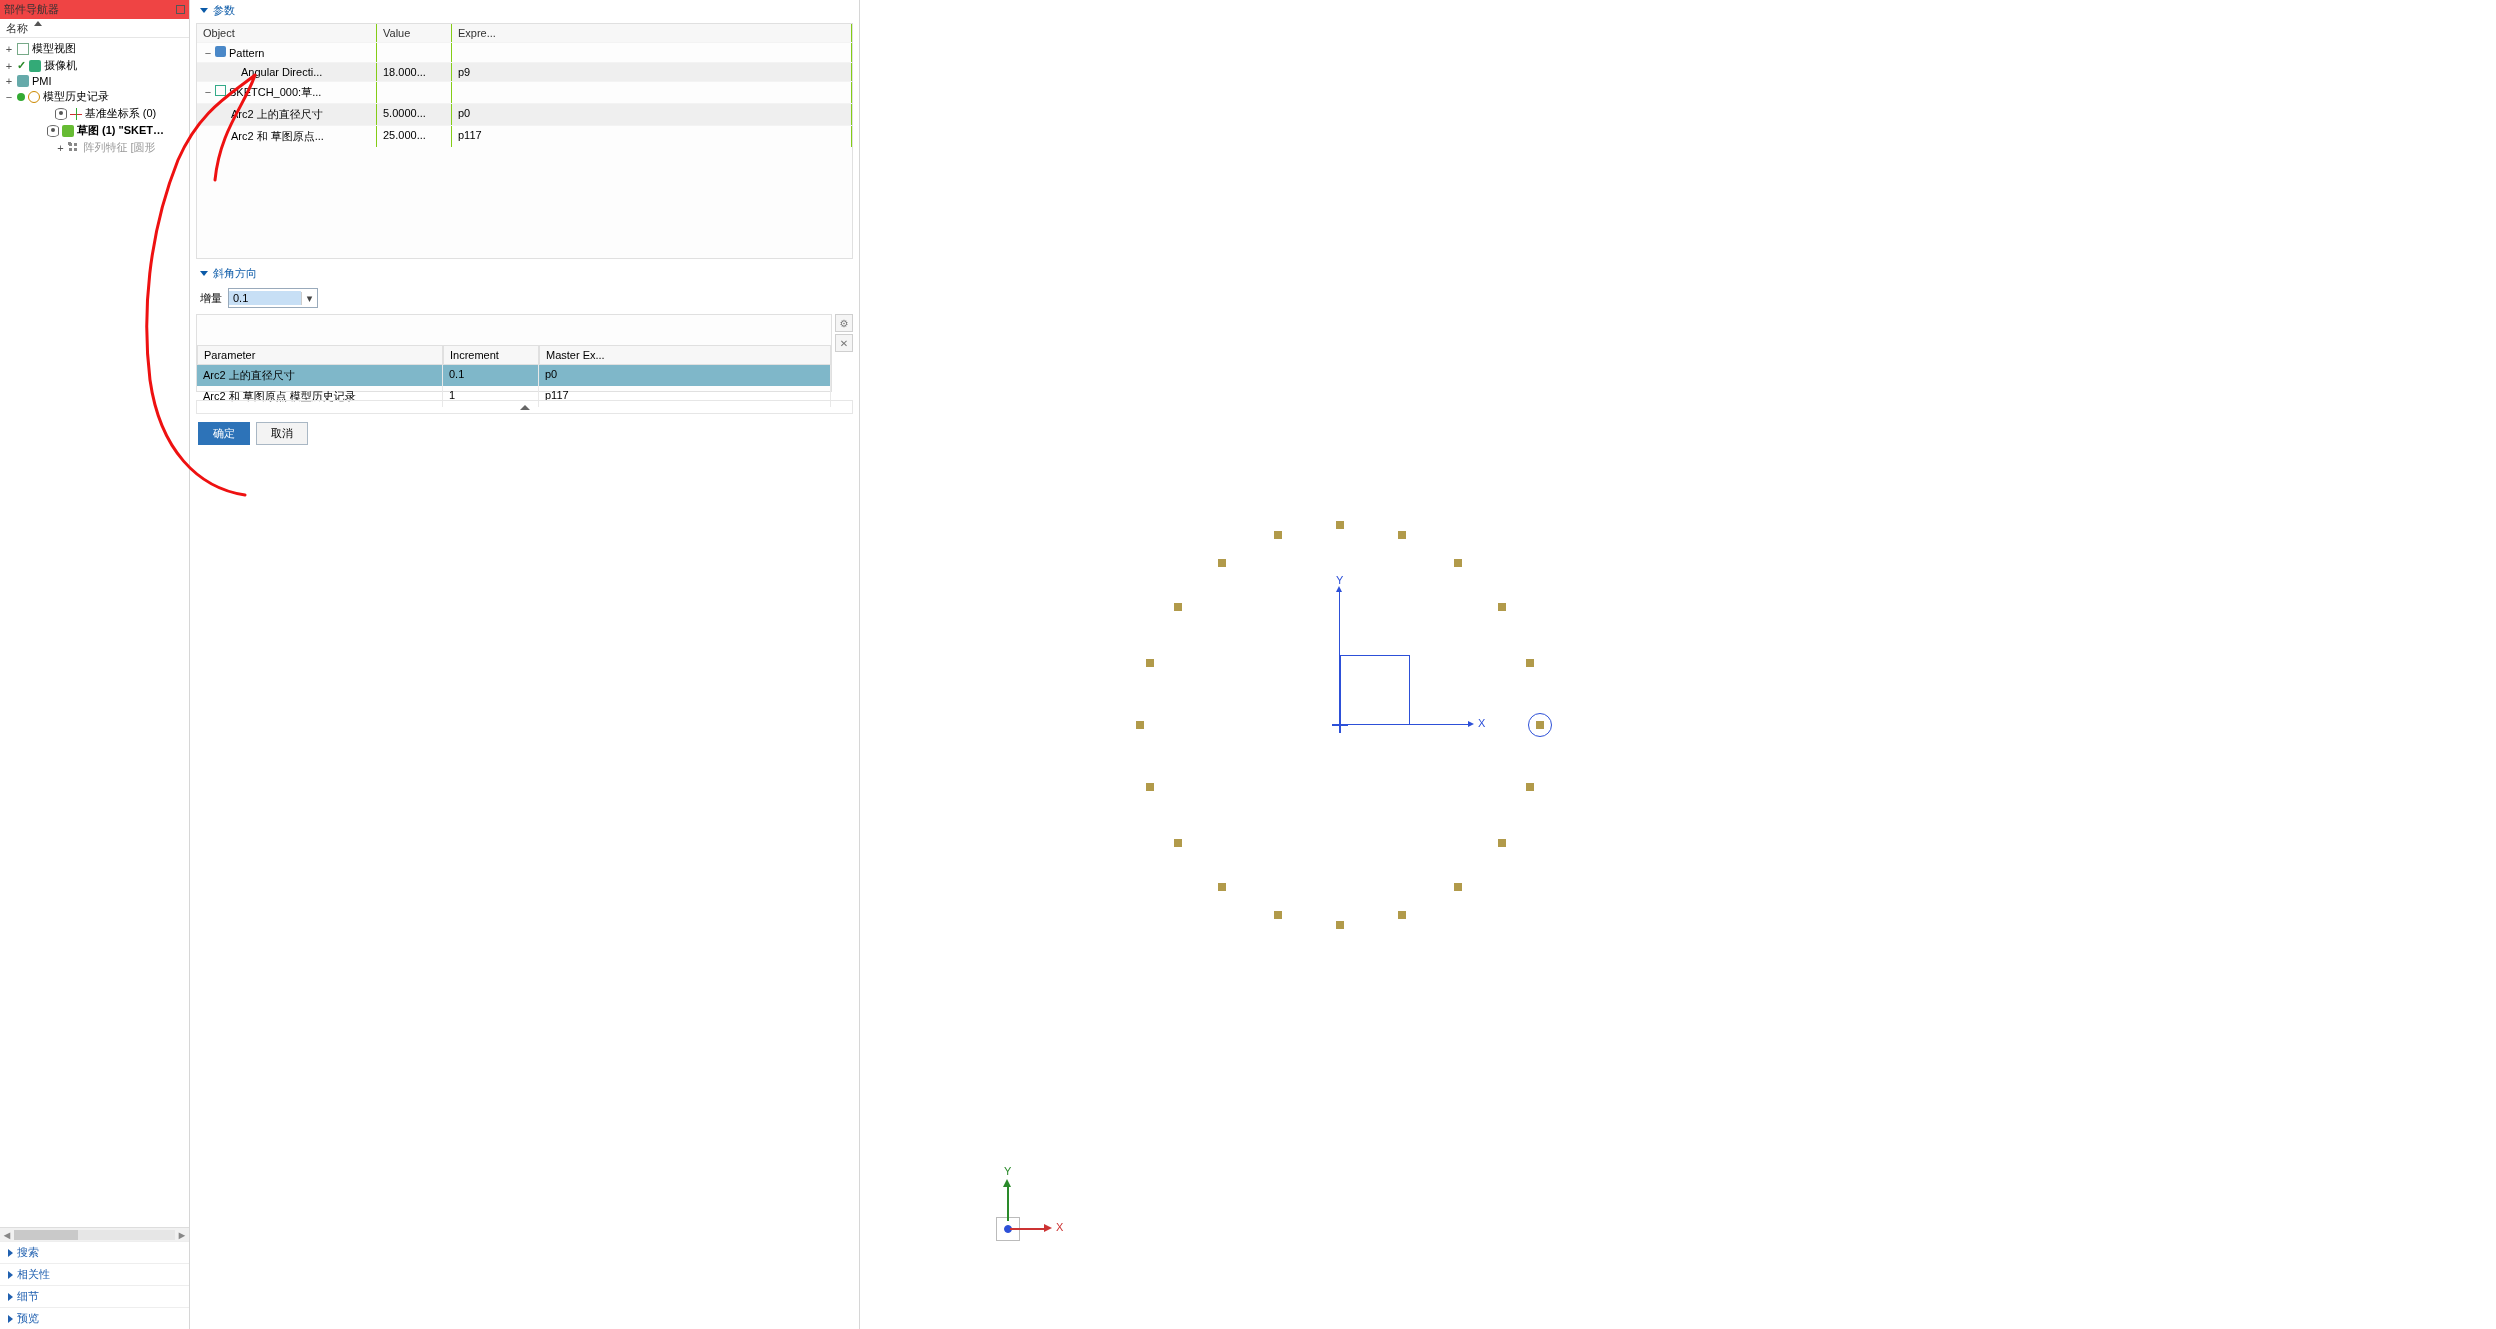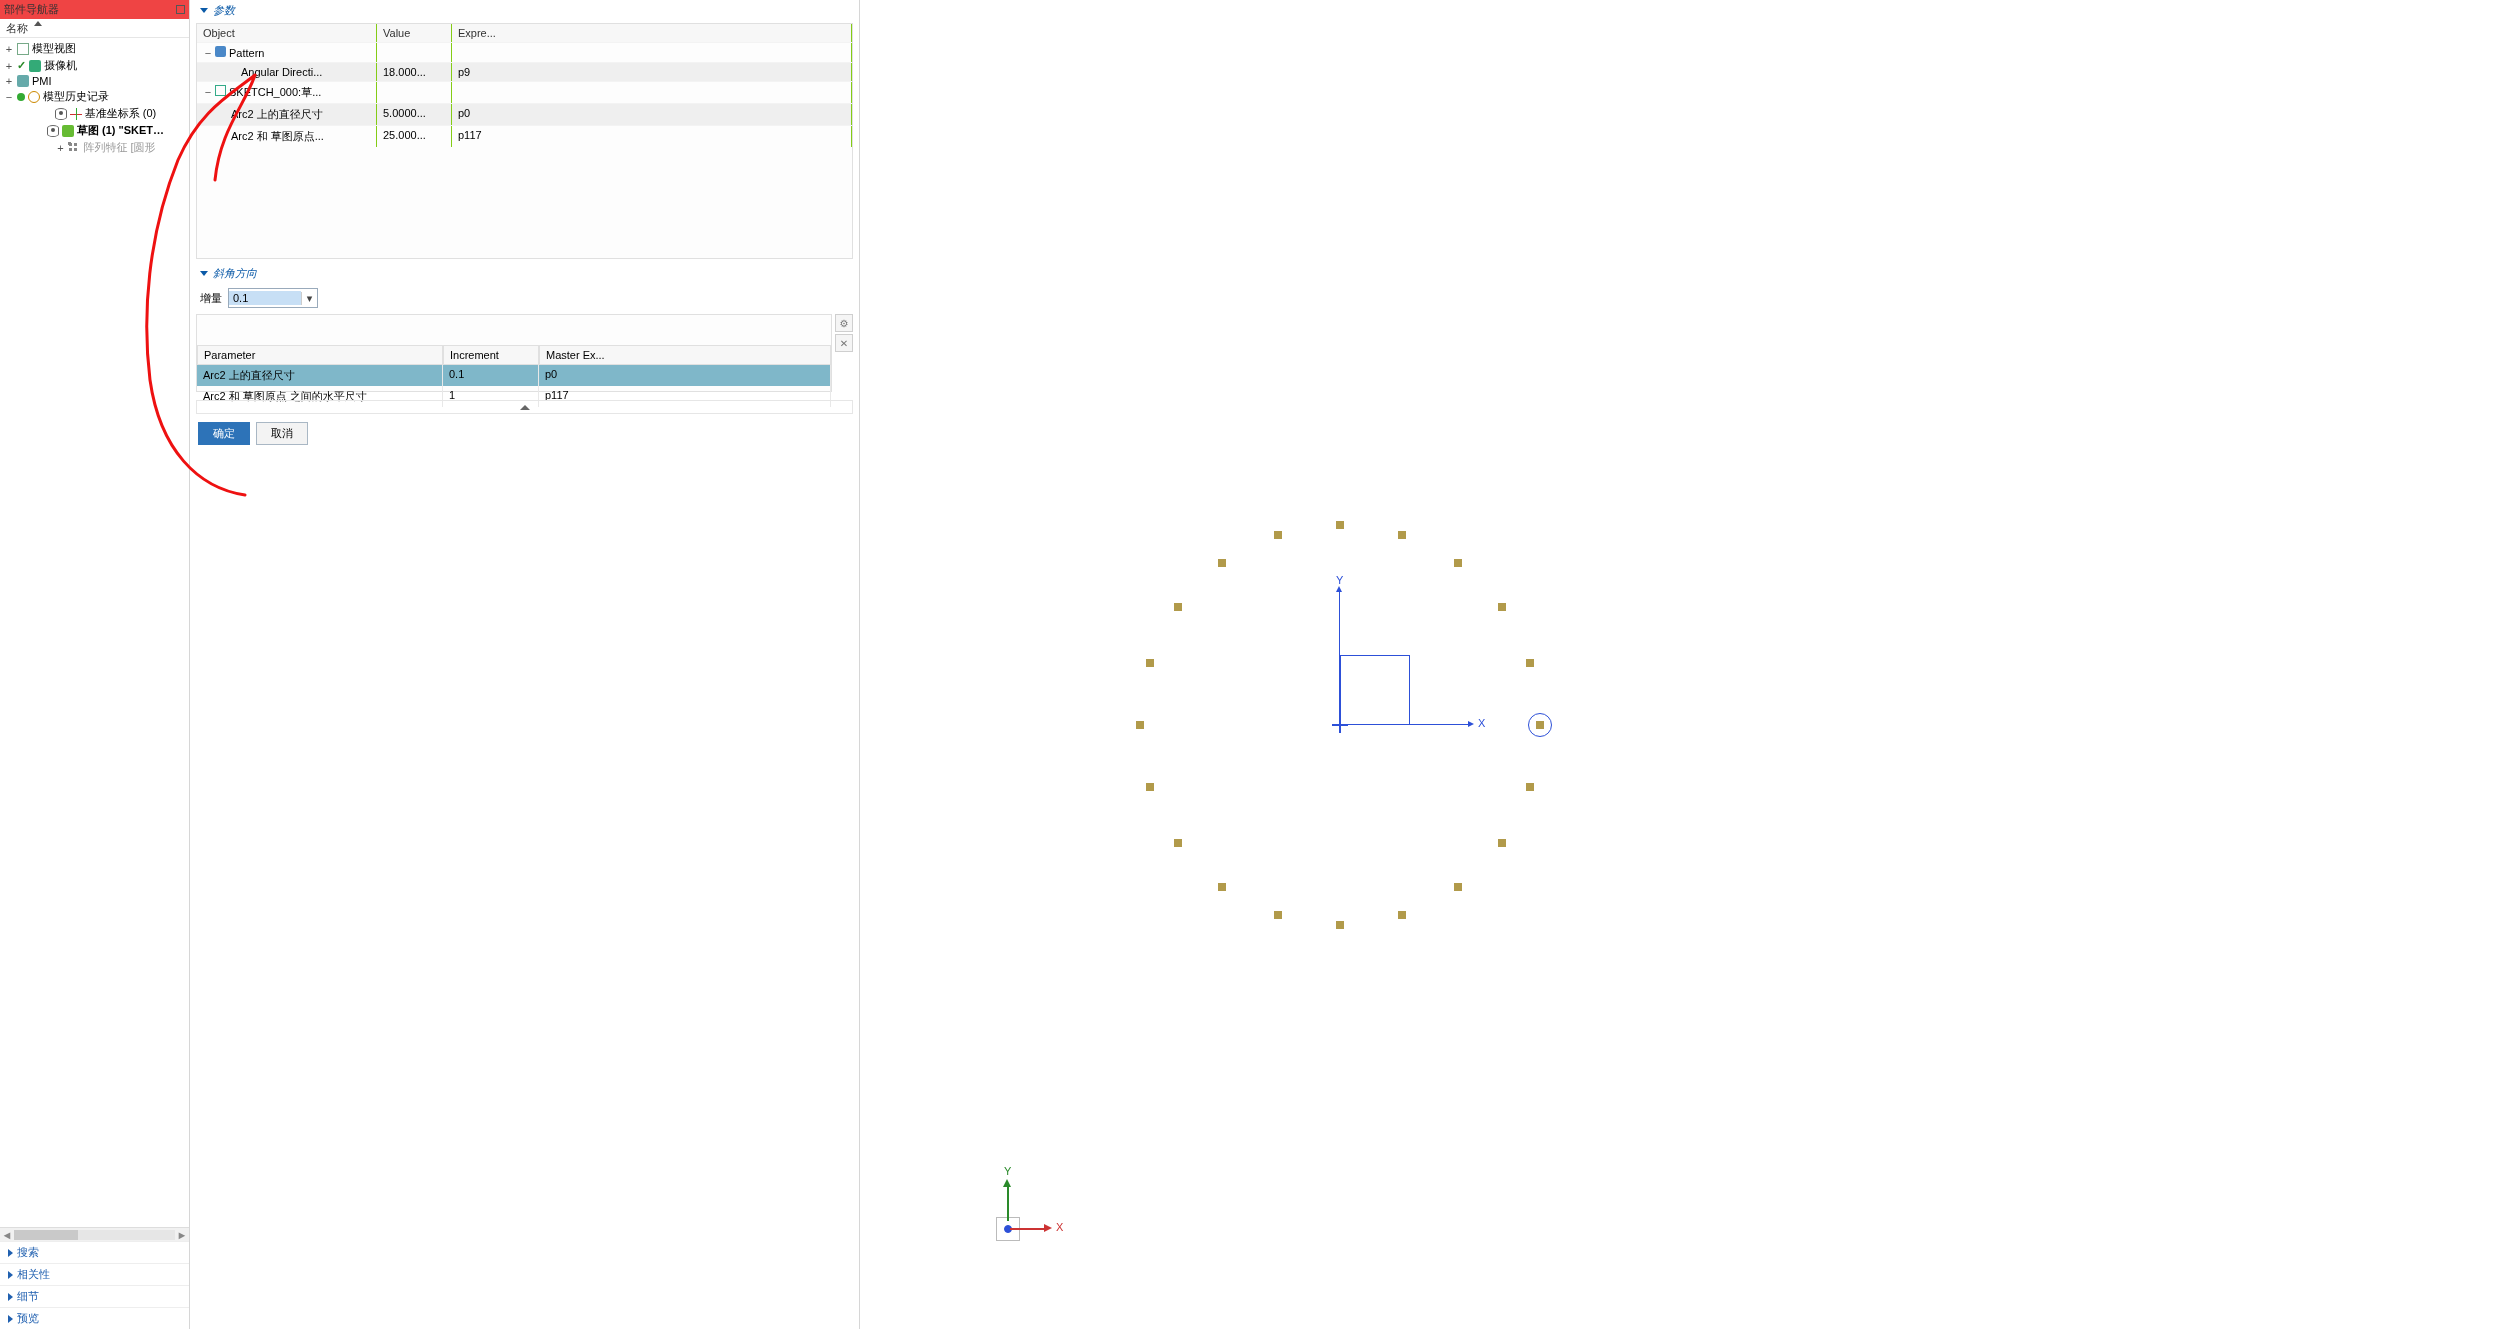--- a/index.html
+++ b/index.html
@@ -34,21 +34,21 @@
 .scrollbar-h { height:14px; background:#f1f1f1; display:flex; align-items:center; border-top:1px solid #ddd; }
 .sb-btn{width:14px;height:12px;display:flex;align-items:center;justify-content:center;color:#888;cursor:pointer;}
 .sb-track{flex:1;height:10px;background:#e6e6e6;position:relative;}
 .sb-thumb{position:absolute;left:0;top:0;height:100%;width:40%;background:#c9c9c9;}
 
 .acc-sec { padding:3px 8px; color:#2060b0; background:#fff; cursor:pointer; display:flex;align-items:center;gap:4px; border-top:1px solid #eee;}
 .tri{display:inline-block;width:0;height:0;border-top:4px solid transparent;border-bottom:4px solid transparent;border-left:5px solid #2060b0;}
 
 
 .mid { width:670px; display:flex; flex-direction:column; border-right:1px solid #d6d6d6; background:#fff; position:relative; }
-.sect-head { display:flex; align-items:center; gap:5px; padding:3px 10px; color:#0b5aa8; cursor:pointer;font-style:italic;}
+.sect-head { display:flex; align-items:center; gap:5px; padding:3px 10px; color:#0b5aa8; cursor:pointer;}
 .sect-head .col-tri{display:inline-block;width:0;height:0;border-left:4px solid transparent;border-right:4px solid transparent;border-top:5px solid #0b5aa8;}
 .tbl { margin:2px 6px 4px 6px; border:1px solid #e0e0e0; }
 .tbl-h { display:flex; background:#f7f7f7; color:#333; }
 .th,.td{padding:3px 6px;border-right:1px solid #84cc16;overflow:hidden;text-overflow:ellipsis;white-space:nowrap;}
 .c-obj{flex:0 0 180px;} .c-val{flex:0 0 75px;} .c-exp{flex:1;}
 .tbl-r{display:flex;}
 .tbl-r.alt{background:#efefef;}
 .exp2{display:inline-block;width:10px;text-align:center;color:#555;margin-right:2px;}
 .pico{width:11px;height:11px;display:inline-block;background:#4a88c8;margin-right:3px;border-radius:2px;}
 .sico{width:11px;height:11px;display:inline-block;border:1px solid #3a8;margin-right:3px;}
@@ -247,21 +247,21 @@
             <div class="th cp">Parameter</div>
             <div class="th ci">Increment</div>
             <div class="th cm">Master Ex...</div>
           </div>
           <div class="row sel-row">
             <div class="td cp">Arc2 上的直径尺寸</div>
             <div class="td ci">0.1</div>
             <div class="td cm">p0</div>
           </div>
           <div class="row">
-            <div class="td cp">Arc2 和 草图原点 之间的水平尺寸</div>
+            <div class="td cp">Arc2 和 草图原点 模型历史记录</div>
             <div class="td ci">1</div>
             <div class="td cm">p117</div>
           </div>
         </div>
         <div class="side-btns">
           <div class="sbtn">⚙</div>
           <div class="sbtn">✕</div>
         </div>
       </div>
     </div>

